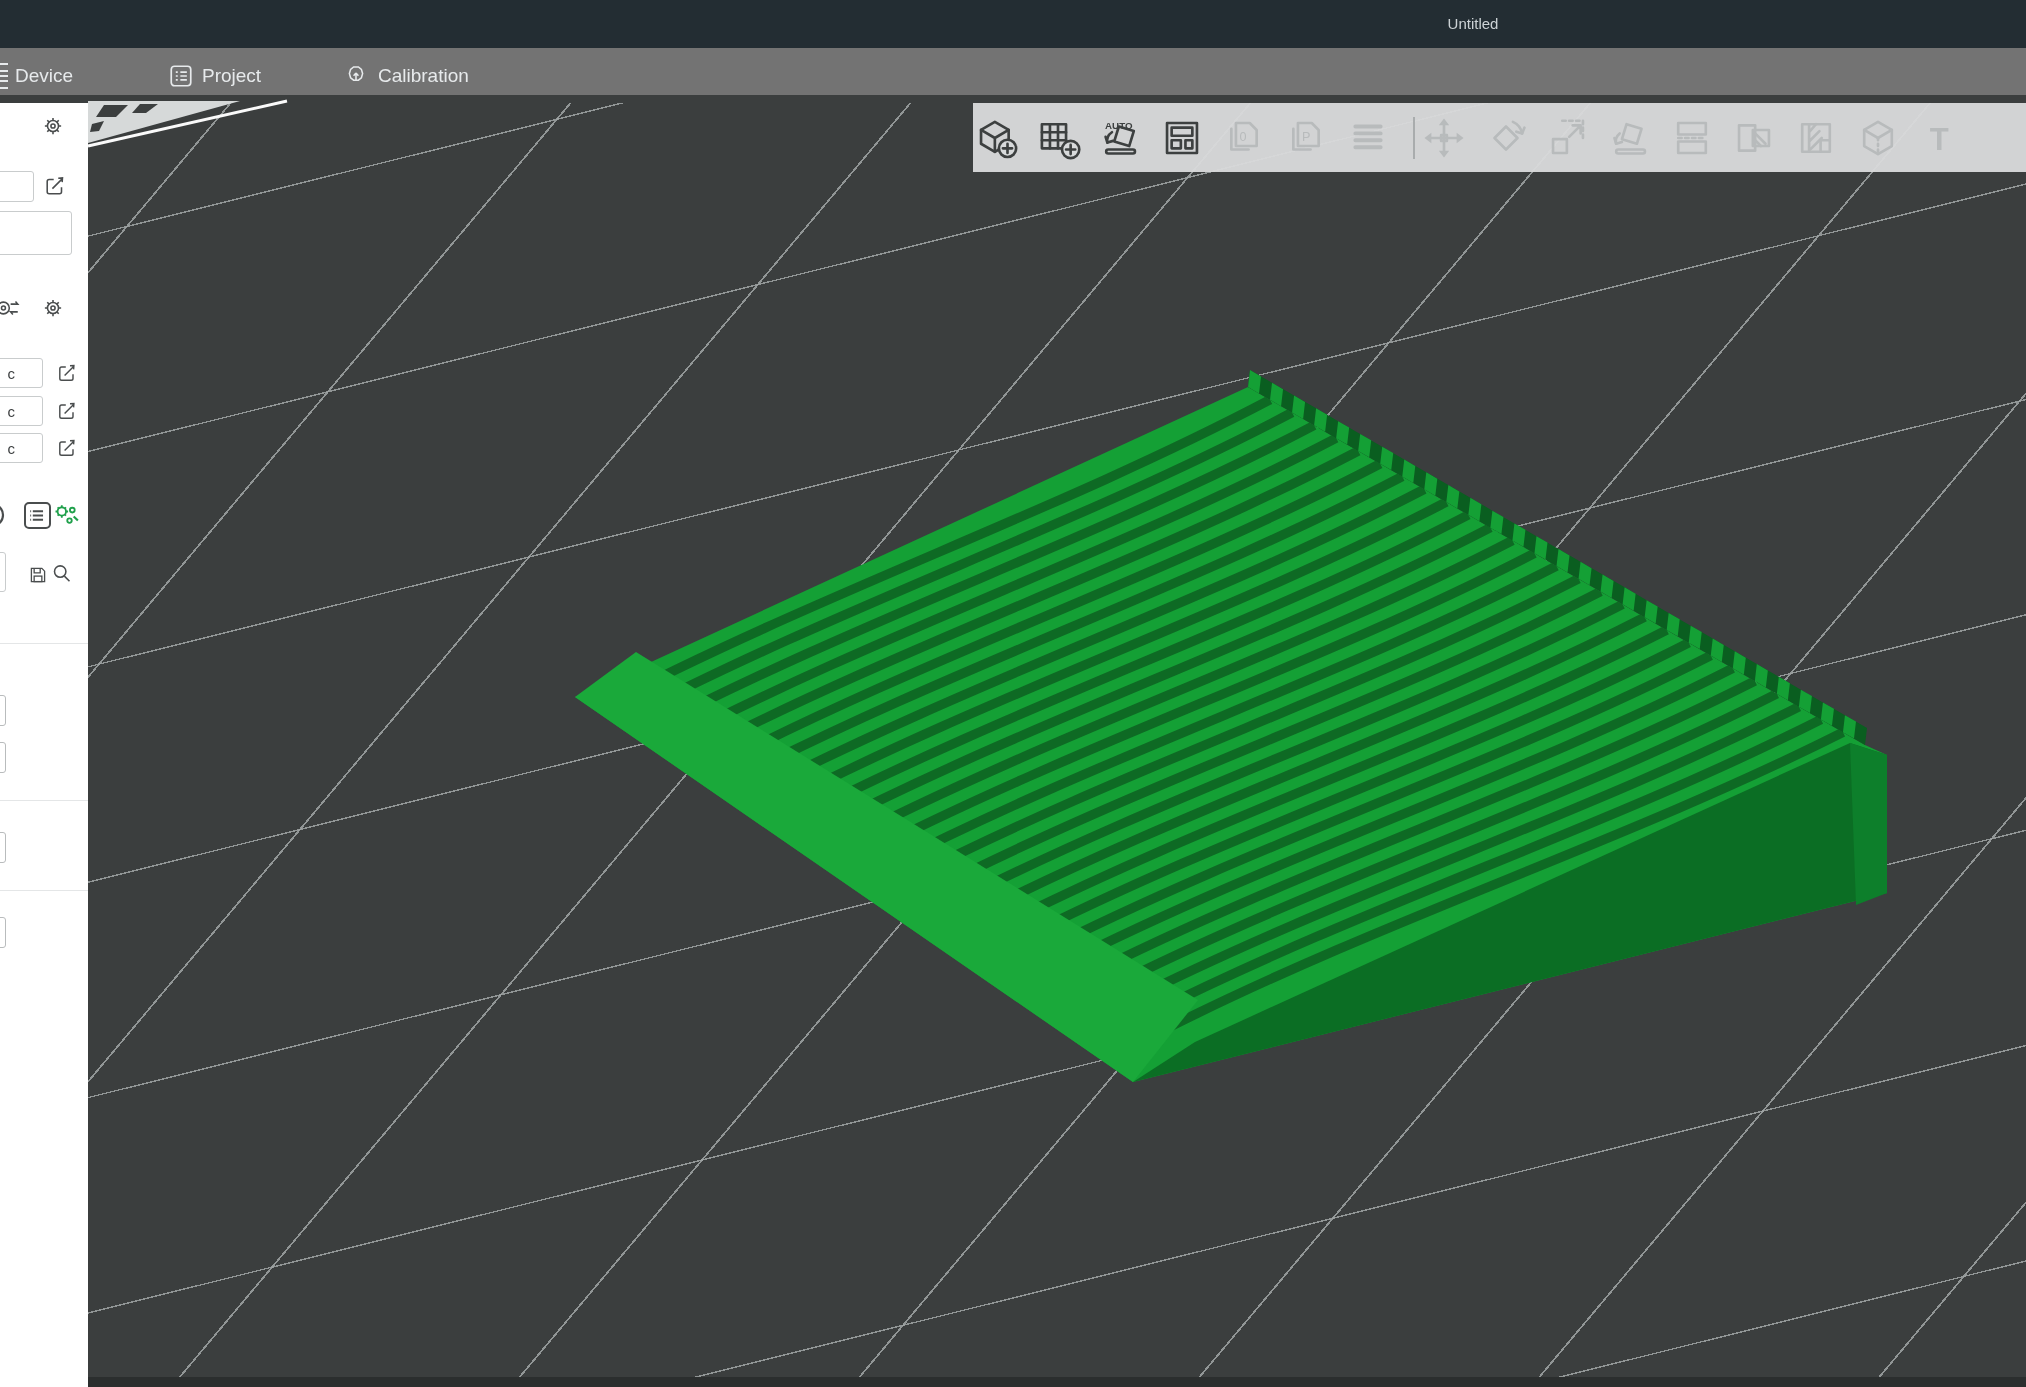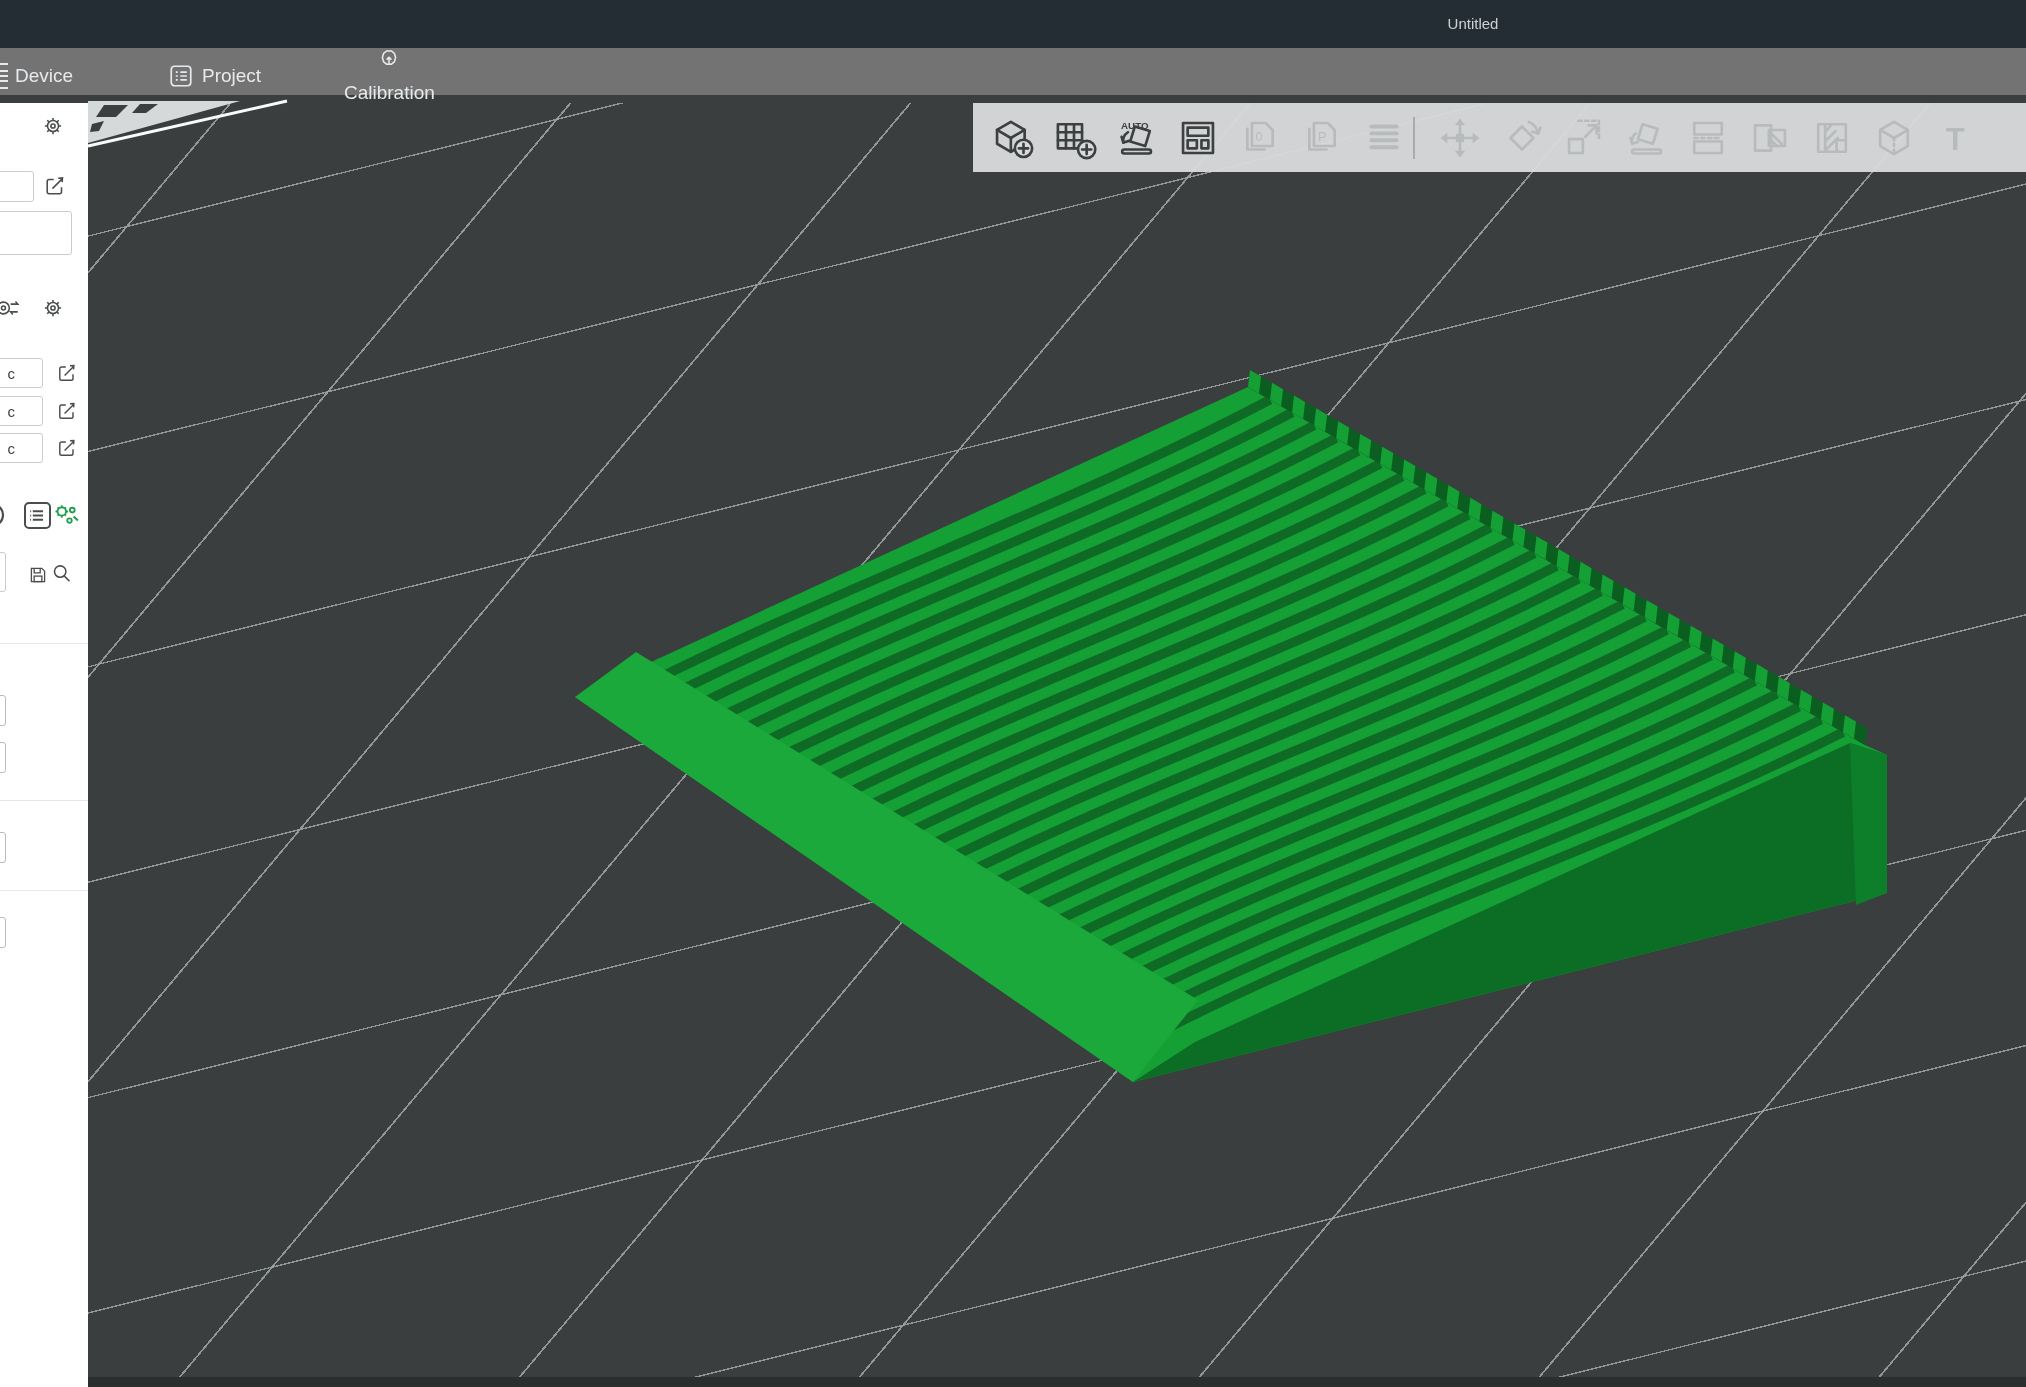--- a/index.html
+++ b/index.html
@@ -11,35 +11,35 @@
   
   #titlebar{position:absolute;left:0;top:0;width:2026px;height:48px;background:#232d33;z-index:30;}
   #titlebar .title{position:absolute;left:1408px;top:0;width:130px;height:64px;line-height:48px;
     text-align:center;color:#ccd2d5;font-size:15px;}
   #menubar{position:absolute;left:0;top:48px;width:2026px;height:47px;background:#737373;z-index:30;}
   .menu-item{position:absolute;top:0;height:55px;display:flex;align-items:center;gap:10px;color:#e7eaec;
     font-size:19px;cursor:default;}
   .menu-item svg{display:block;}
   #menu-device{left:15px;}
   #menu-project{left:168px;gap:8px;}
-  #menu-calibration{left:344px;flex-direction:column;}
+  #menu-calibration{left:344px;}
   #menu-edge{position:absolute;left:-14px;top:14px;width:22px;height:28px;overflow:hidden;}
   
   #viewport{position:absolute;left:88px;top:103px;width:1938px;height:1284px;background:#3b3e3e;overflow:hidden;z-index:1;}
   #grid-plane{position:absolute;left:-2650px;top:-2860px;width:7000px;height:7000px;
     background-image:
       repeating-linear-gradient(to bottom, rgba(160,165,165,.85) 0 2px, transparent 2px 300px),
       repeating-linear-gradient(to right,  rgba(160,165,165,.85) 0 2px, transparent 2px 300px);
     transform:matrix(1.433,-0.357,0.763,-0.908,0,0);
   }
   #scene{position:absolute;left:0;top:0;z-index:5;pointer-events:none;}
   
   #toolbar{position:absolute;left:973px;top:103px;width:1053px;height:69px;background:rgba(216,218,219,0.96);
     z-index:10;display:flex;align-items:center;padding:0;box-sizing:border-box;}
-  .tbtn{width:62px;height:60px;display:flex;align-items:center;justify-content:flex-end;flex:0 0 auto;}
+  .tbtn{width:62px;height:60px;display:flex;align-items:center;justify-content:flex-start;flex:0 0 auto;}
   .tbtn svg{width:46px;height:46px;}
   .tbtn.enabled{color:#3d4040;}
   .tbtn.disabled{color:#b8bbbc;}
   .tsep{width:2px;height:42px;background:#a9acad;margin:0 6px;flex:0 0 auto;}
   
   #sidebar{position:absolute;left:0;top:103px;width:88px;height:1284px;background:#ffffff;z-index:20;overflow:hidden;}
   #sidebar .icon{position:absolute;color:#4a4d4e;}
   #sidebar .icon svg{display:block;width:100%;height:100%;}
   .stub-input{position:absolute;background:#fff;border:1px solid #c9cccd;border-radius:3px;box-sizing:border-box;
     font-size:15px;color:#3c3f40;display:flex;align-items:center;justify-content:flex-end;}

